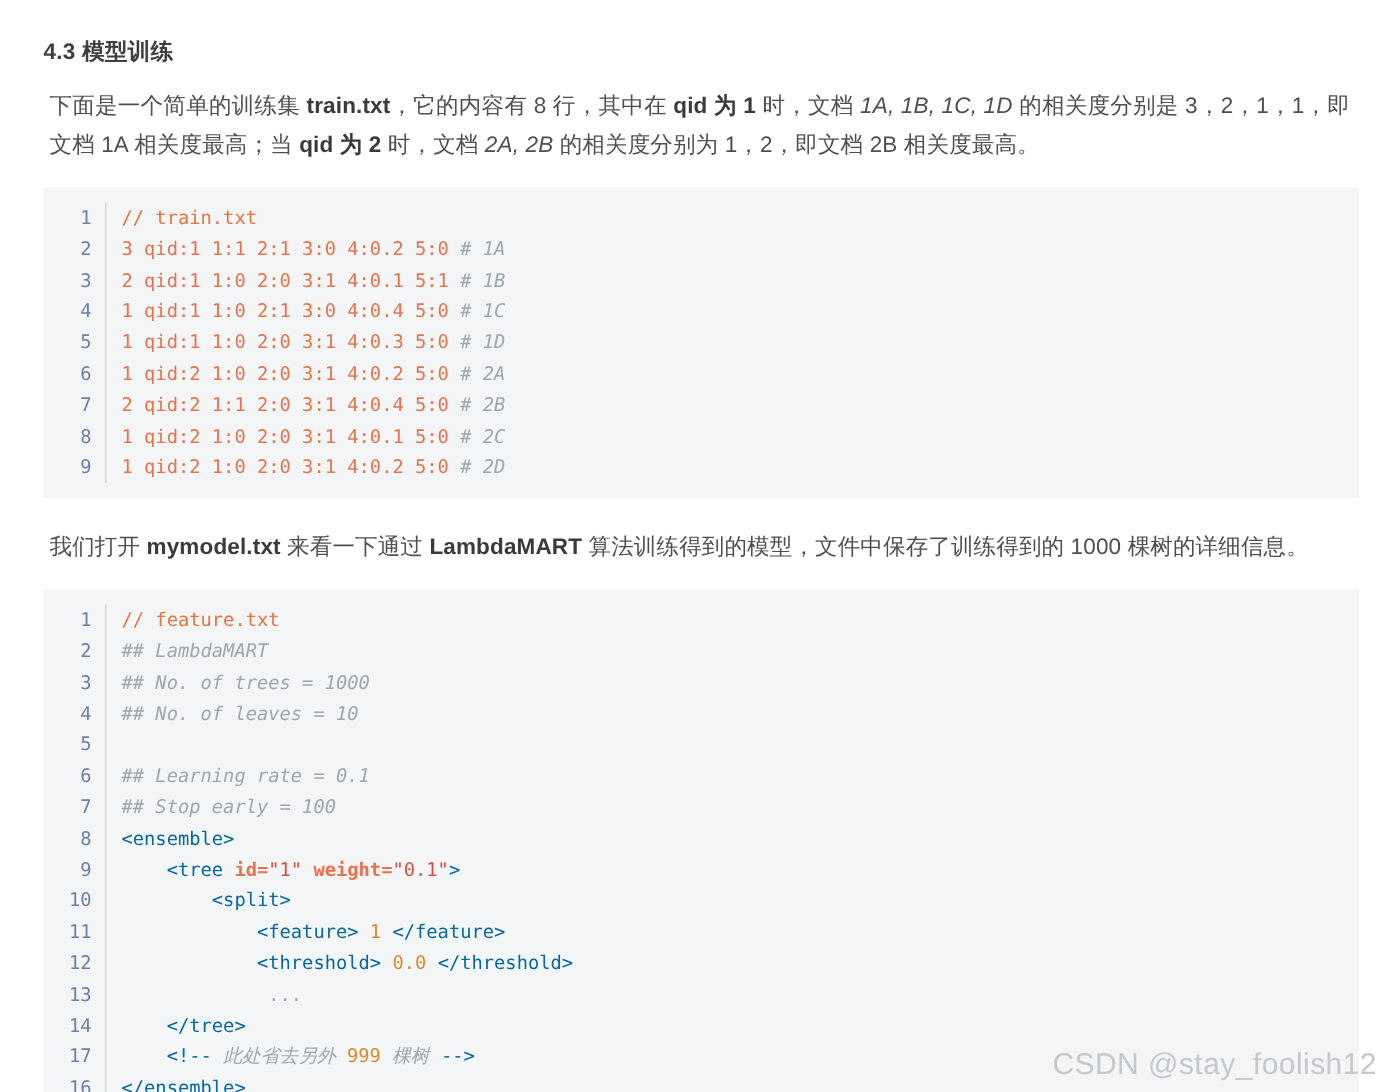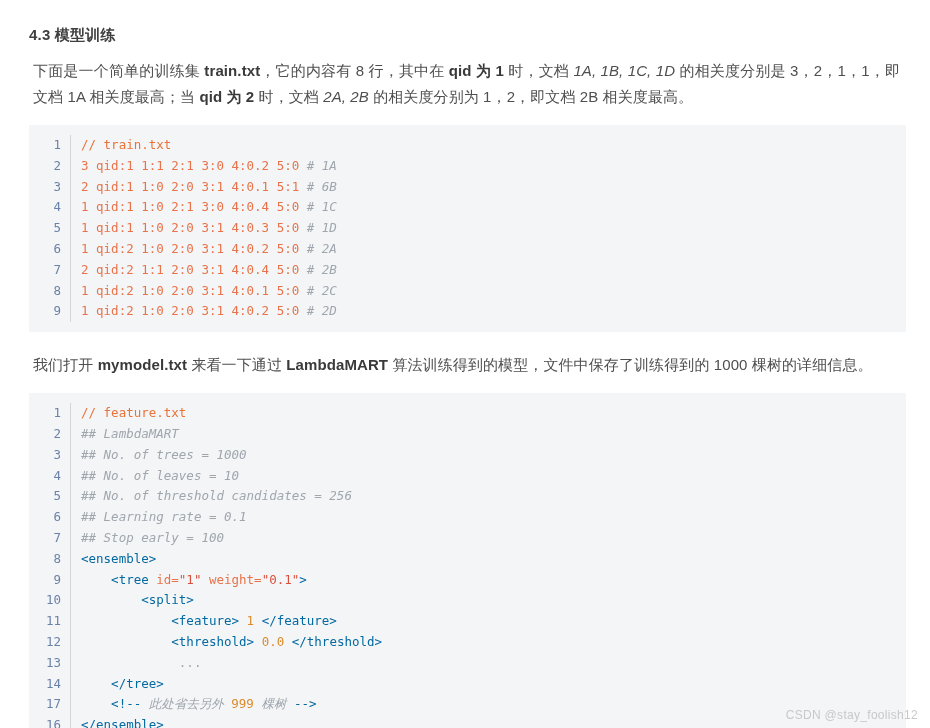--- a/index.html
+++ b/index.html
@@ -74,70 +74,70 @@
     white-space: pre;
     font-family: "DejaVu Sans Mono", "Liberation Mono", monospace;
   }
 
   
   .t-comment  { color: #9fa6ad; font-style: italic; }
   .t-cmt-slash{ color: #e8743b; }
   .t-plain    { color: #4d4d4d; }
   .t-orange   { color: #e8734a; }
   .t-tag      { color: #0369a1; }
-  .t-attr     { color: #e8734a; }
+  .t-attr     { color: #e8734a; font-weight: bold; }
   .t-str      { color: #d94f3d; }
   .t-num      { color: #d98b2b; }
   .t-dots     { color: #9fa6ad; }
 
   
   .watermark {
     position: absolute;
     right: 12px;
     bottom: 6px;
-    font-size: 12px;
+    font-size: 20px;
     color: #c6c9cc;
     font-family: "Liberation Sans", "DejaVu Sans", sans-serif;
     letter-spacing: 0.3px;
     white-space: nowrap;
   }
 </style>
 </head>
 <body>
 
 <div class="page">
 
   <h3 class="section-heading">4.3 模型训练</h3>
 
   <p class="para first">
     <span>下面是一个简单的训练集 </span><b>train.txt</b><span>，它的内容有 8 行，其中在 </span><b>qid 为 1</b><span> 时，文档 </span><i>1A, 1B, 1C, 1D</i><span> 的相关度分别是 3，2，1，1，即文档 1A 相关度最高；当 </span><b>qid 为 2</b><span> 时，文档 </span><i>2A, 2B</i><span> 的相关度分别为 1，2，即文档 2B 相关度最高。</span>
   </p>
 
   <div class="codeblock" id="code-train">
       <div class="code-line"><span class="ln">1</span><span class="code-text"><span class="t-cmt-slash">// train.txt</span></span></div>
       <div class="code-line"><span class="ln">2</span><span class="code-text"><span class="t-orange">3 qid:1 1:1 2:1 3:0 4:0.2 5:0 </span><span class="t-comment"># 1A</span></span></div>
-      <div class="code-line"><span class="ln">3</span><span class="code-text"><span class="t-orange">2 qid:1 1:0 2:0 3:1 4:0.1 5:1 </span><span class="t-comment"># 6B</span></span></div>
+      <div class="code-line"><span class="ln">3</span><span class="code-text"><span class="t-orange">2 qid:1 1:0 2:0 3:1 4:0.1 5:1 </span><span class="t-comment"># 1B</span></span></div>
       <div class="code-line"><span class="ln">4</span><span class="code-text"><span class="t-orange">1 qid:1 1:0 2:1 3:0 4:0.4 5:0 </span><span class="t-comment"># 1C</span></span></div>
       <div class="code-line"><span class="ln">5</span><span class="code-text"><span class="t-orange">1 qid:1 1:0 2:0 3:1 4:0.3 5:0 </span><span class="t-comment"># 1D</span></span></div>
       <div class="code-line"><span class="ln">6</span><span class="code-text"><span class="t-orange">1 qid:2 1:0 2:0 3:1 4:0.2 5:0 </span><span class="t-comment"># 2A</span></span></div>
       <div class="code-line"><span class="ln">7</span><span class="code-text"><span class="t-orange">2 qid:2 1:1 2:0 3:1 4:0.4 5:0 </span><span class="t-comment"># 2B</span></span></div>
       <div class="code-line"><span class="ln">8</span><span class="code-text"><span class="t-orange">1 qid:2 1:0 2:0 3:1 4:0.1 5:0 </span><span class="t-comment"># 2C</span></span></div>
       <div class="code-line"><span class="ln">9</span><span class="code-text"><span class="t-orange">1 qid:2 1:0 2:0 3:1 4:0.2 5:0 </span><span class="t-comment"># 2D</span></span></div>
     </div>
 
   <p class="para second" style="padding-top:16px;">
     <span>我们打开 </span><b>mymodel.txt</b><span> 来看一下通过 </span><b>LambdaMART</b><span> 算法训练得到的模型，文件中保存了训练得到的 1000 棵树的详细信息。</span>
   </p>
 
   <div class="codeblock" id="code-model">
       <div class="code-line"><span class="ln">1</span><span class="code-text"><span class="t-cmt-slash">// feature.txt</span></span></div>
       <div class="code-line"><span class="ln">2</span><span class="code-text"><span class="t-comment">## LambdaMART</span></span></div>
       <div class="code-line"><span class="ln">3</span><span class="code-text"><span class="t-comment">## No. of trees = 1000</span></span></div>
       <div class="code-line"><span class="ln">4</span><span class="code-text"><span class="t-comment">## No. of leaves = 10</span></span></div>
-      <div class="code-line"><span class="ln">5</span><span class="code-text"><span class="t-comment">## No. of threshold candidates = 256</span></span></div>
+      <div class="code-line"><span class="ln">5</span></div>
       <div class="code-line"><span class="ln">6</span><span class="code-text"><span class="t-comment">## Learning rate = 0.1</span></span></div>
       <div class="code-line"><span class="ln">7</span><span class="code-text"><span class="t-comment">## Stop early = 100</span></span></div>
       <div class="code-line"><span class="ln">8</span><span class="code-text"><span class="t-tag">&lt;ensemble&gt;</span></span></div>
       <div class="code-line"><span class="ln">9</span><span class="code-text"><span class="t-plain">    </span><span class="t-tag">&lt;tree </span><span class="t-attr">id=</span><span class="t-str">"1"</span><span class="t-attr"> weight=</span><span class="t-str">"0.1"</span><span class="t-tag">&gt;</span></span></div>
       <div class="code-line"><span class="ln">10</span><span class="code-text"><span class="t-plain">        </span><span class="t-tag">&lt;split&gt;</span></span></div>
       <div class="code-line"><span class="ln">11</span><span class="code-text"><span class="t-plain">            </span><span class="t-tag">&lt;feature&gt;</span><span class="t-plain"> </span><span class="t-num">1</span><span class="t-plain"> </span><span class="t-tag">&lt;/feature&gt;</span></span></div>
       <div class="code-line"><span class="ln">12</span><span class="code-text"><span class="t-plain">            </span><span class="t-tag">&lt;threshold&gt;</span><span class="t-plain"> </span><span class="t-num">0.0</span><span class="t-plain"> </span><span class="t-tag">&lt;/threshold&gt;</span></span></div>
       <div class="code-line"><span class="ln">13</span><span class="code-text"><span class="t-dots">             ...</span></span></div>
       <div class="code-line"><span class="ln">14</span><span class="code-text"><span class="t-plain">    </span><span class="t-tag">&lt;/tree&gt;</span></span></div>
       <div class="code-line"><span class="ln">17</span><span class="code-text"><span class="t-plain">    </span><span class="t-tag">&lt;!-- </span><span class="t-comment">此处省去另外 </span><span class="t-num">999</span><span class="t-comment"> 棵树 </span><span class="t-tag">--&gt;</span></span></div>

